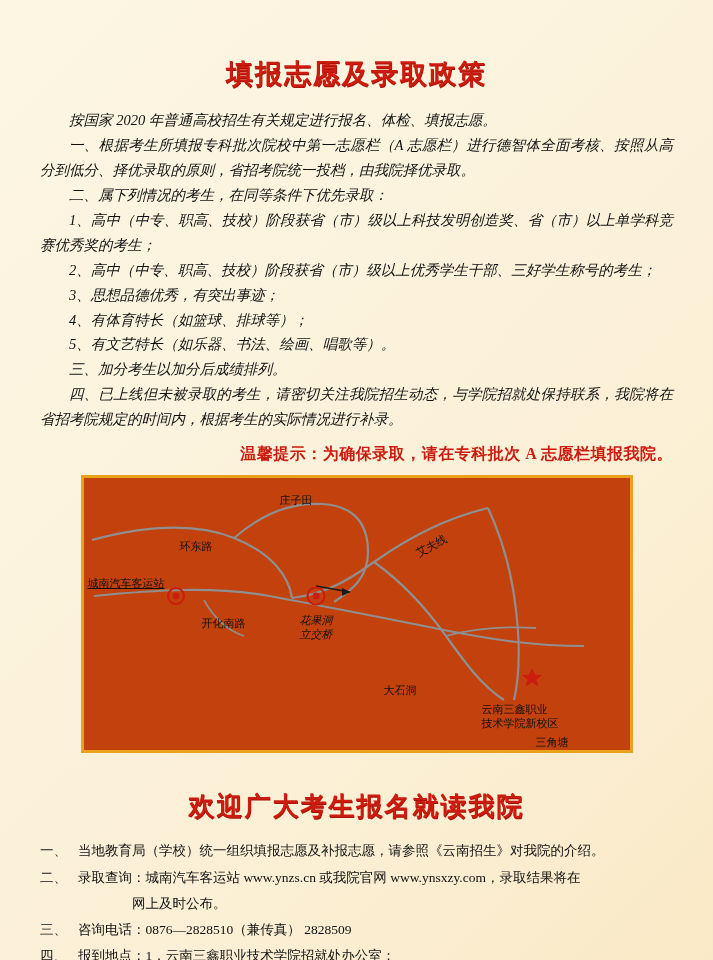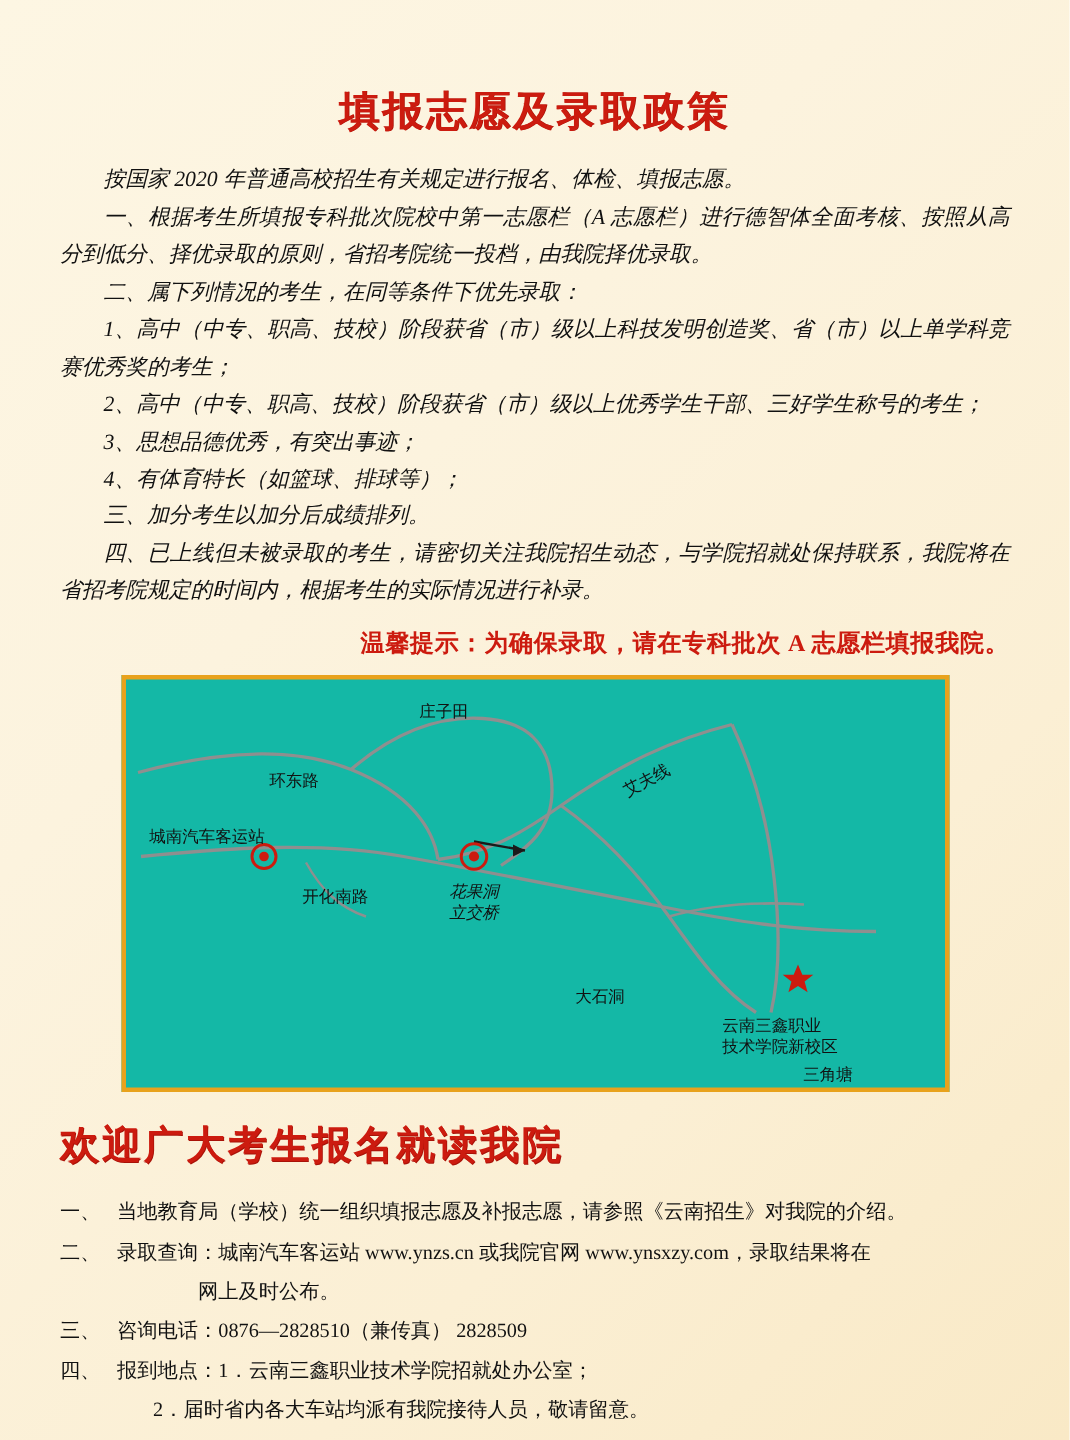--- a/index.html
+++ b/index.html
@@ -59,47 +59,47 @@
     margin-bottom: 10px;
     letter-spacing: 0.5px;
   }
 
   
   .map-wrap {
     margin: 6px auto 0;
     width: 552px;
     height: 278px;
     border: 3px solid #e8a21c;
-    background: #14b8a6;
+    background: #c2410c;
     position: relative;
     box-sizing: border-box;
     overflow: hidden;
   }
   .map-svg {
     position: absolute;
     left: 0;
     top: 0;
   }
   .map-label {
     position: absolute;
     font-family: "Liberation Sans", sans-serif;
     font-size: 11px;
     color: #111;
     white-space: nowrap;
     line-height: 1.25;
   }
 
   .welcome {
-    text-align: left;
+    text-align: center;
     color: #cc1b0f;
     font-family: "DejaVu Serif", serif;
     font-weight: bold;
     font-size: 26px;
     letter-spacing: 2px;
-    margin-top: 18px;
+    margin-top: 36px;
     text-shadow: 0.5px 0.5px 0 #a81208;
   }
 
   .notes {
     margin-top: 14px;
     font-size: 13.5px;
     line-height: 1.95;
     color: #111;
   }
   .note-row {
@@ -128,20 +128,21 @@
   <div class="main-title">填报志愿及录取政策</div>
 
   <div class="body-text">
     <p class="indent2">按国家 2020 年普通高校招生有关规定进行报名、体检、填报志愿。</p>
     <p class="indent2">一、根据考生所填报专科批次院校中第一志愿栏（A 志愿栏）进行德智体全面考核、按照从高分到低分、择优录取的原则，省招考院统一投档，由我院择优录取。</p>
     <p class="indent2">二、属下列情况的考生，在同等条件下优先录取：</p>
     <p class="indent2">1、高中（中专、职高、技校）阶段获省（市）级以上科技发明创造奖、省（市）以上单学科竞赛优秀奖的考生；</p>
     <p class="indent2">2、高中（中专、职高、技校）阶段获省（市）级以上优秀学生干部、三好学生称号的考生；</p>
     <p class="indent2">3、思想品德优秀，有突出事迹；</p>
     <p class="indent2">4、有体育特长（如篮球、排球等）；</p>
+    <p class="indent2">5、有文艺特长（如乐器、书法、绘画、唱歌等）。</p>
     <p class="indent2">三、加分考生以加分后成绩排列。</p>
     <p class="indent2">四、已上线但未被录取的考生，请密切关注我院招生动态，与学院招就处保持联系，我院将在省招考院规定的时间内，根据考生的实际情况进行补录。</p>
   </div>
 
   <div class="tip">温馨提示：为确保录取，请在专科批次 A 志愿栏填报我院。</div>
 
   <div class="map-wrap">
     <svg class="map-svg" width="546" height="272" viewBox="0 0 546 272">
 
       <path d="M10,118 C70,112 130,108 185,118 C240,128 300,140 360,152 C410,162 450,168 500,168" stroke="#8f8f8f" stroke-width="2.2" fill="none"></path>
@@ -167,21 +168,21 @@
       </g>
 
       <g transform="translate(448,200)">
         <path d="M0,-10 L2.9,-3.2 L10.2,-3.1 L4.4,1.4 L6.4,8.5 L0,4.3 L-6.4,8.5 L-4.4,1.4 L-10.2,-3.1 L-2.9,-3.2 Z" fill="#cc1b0f"></path>
       </g>
     </svg>
 
     <div class="map-label" style="left:196px; top:16px;">庄子田</div>
     <div class="map-label" style="left:96px; top:62px;">环东路</div>
     <div class="map-label" style="left:330px; top:70px; transform:rotate(-28deg); transform-origin:left top;">艾夫线</div>
-    <div class="map-label" style="left:16px; top:99px;">城南汽车客运站</div>
+    <div class="map-label" style="left:4px; top:99px;text-decoration:underline;">城南汽车客运站</div>
     <div class="map-label" style="left:118px; top:139px;text-align:right;">开化南路</div>
     <div class="map-label" style="left:216px; top:136px; text-align:center; white-space:pre;font-style:italic;">花果洞
 立交桥</div>
     <div class="map-label" style="left:300px; top:206px;">大石洞</div>
     <div class="map-label" style="left:398px; top:225px; white-space:pre;">云南三鑫职业
 技术学院新校区</div>
     <div class="map-label" style="left:452px; top:258px;text-align:center;">三角塘</div>
   </div>
 
   <div class="welcome">欢迎广大考生报名就读我院</div>

